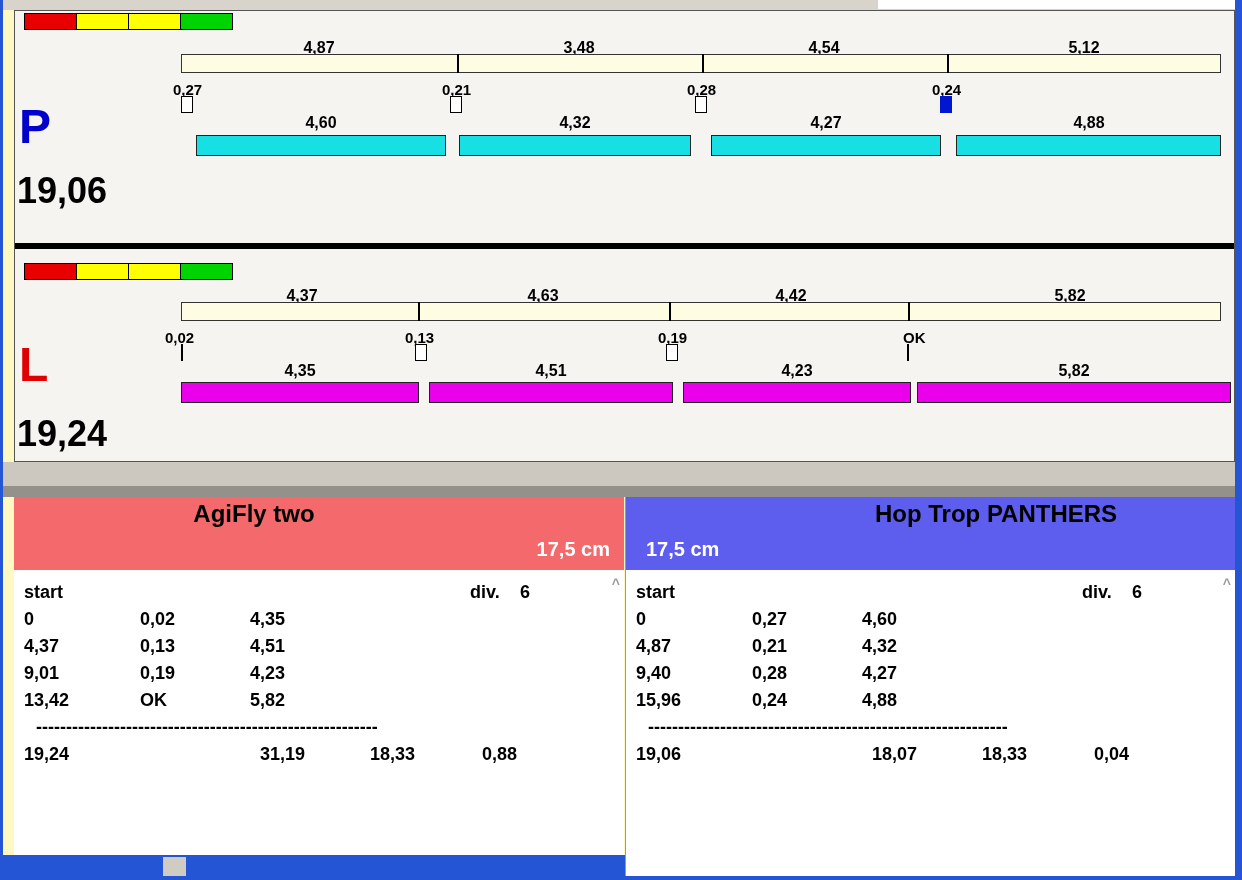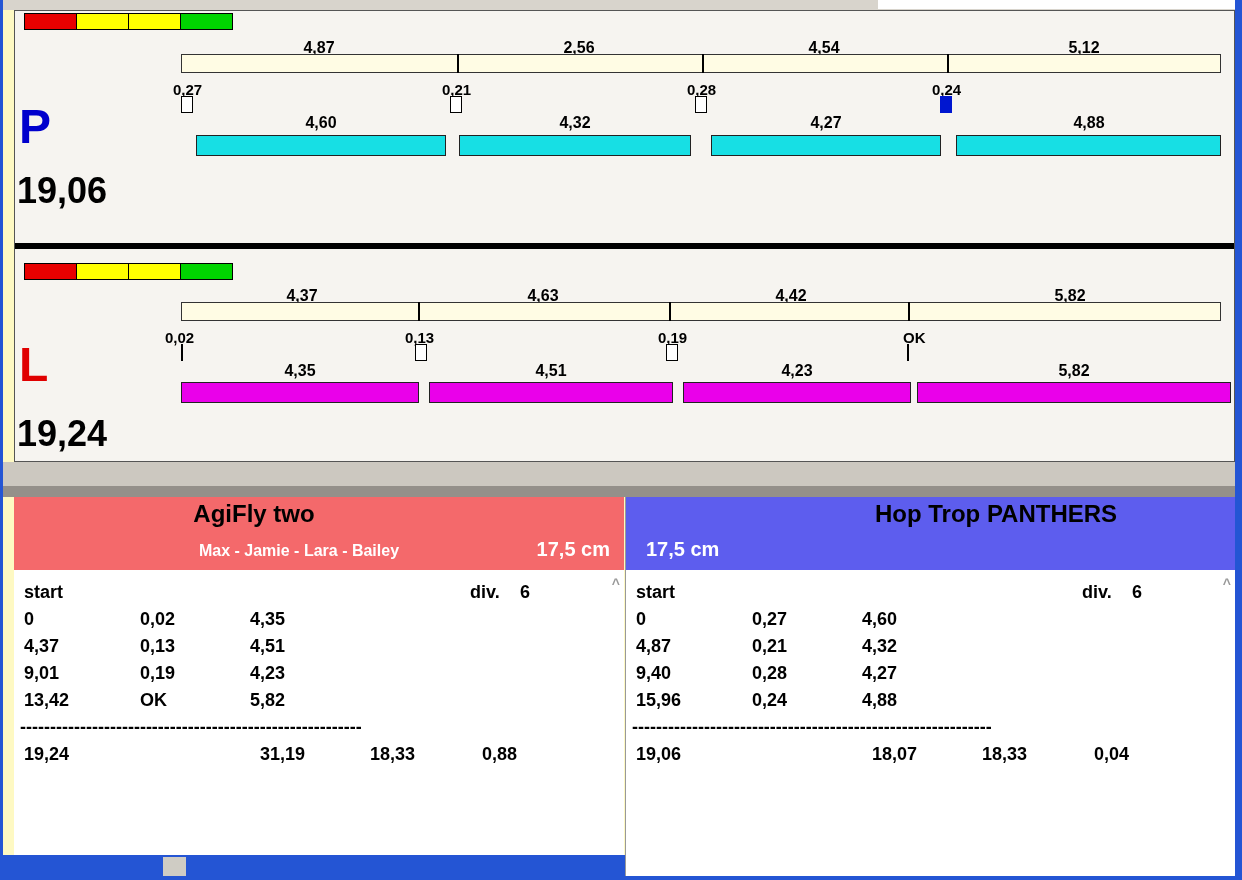--- a/index.html
+++ b/index.html
@@ -70,21 +70,21 @@
                text-align:center; white-space:nowrap; }
   .sub-left  { left:0; width:570px; }
   .sub-right { left:120px; width:490px; }
 
   .height-label { position:absolute; font-size:20px; font-weight:bold; color:#fff; white-space:nowrap; }
   .height-left  { right:14px; top:41px; }
   .height-right { left:20px; top:41px; }
 
   .panel-body { position:absolute; left:0; right:0; top:73px; bottom:0; background:#fff;
                 font-size:18px; font-weight:bold; color:#000; }
-  .body-row { position:absolute; left:0; right:0; height:24px; white-space:nowrap; }
+  .body-row { position:absolute; left:0; right:0; height:24px; white-space:nowrap;padding-left:16px; }
   .body-row span { position:absolute; }
   .c1 { left:10px; } .c2 { left:126px; } .c3 { left:236px; }
   .divl { left:456px; } .divv { left:506px; }
   .t1 { left:10px; } .t2 { left:246px; } .t3 { left:356px; } .t4 { left:468px; }
   .dash-row { left:6px; overflow:hidden; }
 
   .scroll-up { position:absolute; right:4px; top:6px; color:#999; font-size:14px;
                font-weight:bold; cursor:pointer; }
 
   
@@ -108,21 +108,21 @@
   <div class="lanes">
 
     <div class="tl" style="left:9px; top:2px;">
       <div class="tl-red"></div>
       <div class="tl-yellow"></div>
       <div class="tl-yellow"></div>
       <div class="tl-green"></div>
     </div>
 
     <span class="num-label" style="left:304px; top:28px;">4,87</span>
-    <span class="num-label" style="left:564px; top:28px;">2,56</span>
+    <span class="num-label" style="left:564px; top:28px;">3,48</span>
     <span class="num-label" style="left:809px; top:28px;">4,54</span>
     <span class="num-label" style="left:1069px; top:28px;">5,12</span>
 
     <div class="split-bar" style="left:166px; top:43px;">
       <div class="bar-div" style="left:275px;"></div>
       <div class="bar-div" style="left:520px;"></div>
       <div class="bar-div" style="left:765px;"></div>
     </div>
 
     <span class="chg-label" style="left:158px; top:70px;">0,27</span>
@@ -191,21 +191,20 @@
     <span class="lane-letter letter-l" style="left:4px; top:330px;">L</span>
     <span class="lane-total" style="left:2px; top:405px;">19,24</span>
   </div>
 
   <div class="gray-gap"></div>
   <div class="gray-band"></div>
 
   <div class="panel panel-left">
     <div class="panel-header header-red">
       <div class="panel-title title-left">AgiFly two</div>
-      <div class="panel-sub sub-left">Max - Jamie - Lara - Bailey</div>
       <div class="height-label height-left">17,5 cm</div>
     </div>
     <div class="panel-body">
       <div class="scroll-up">^</div>
       <div class="body-row" style="top:12px;">
         <span class="c1">start</span>
         <span class="divl">div.</span>
         <span class="divv">6</span>
       </div>
       <div class="body-row" style="top:39px;">

